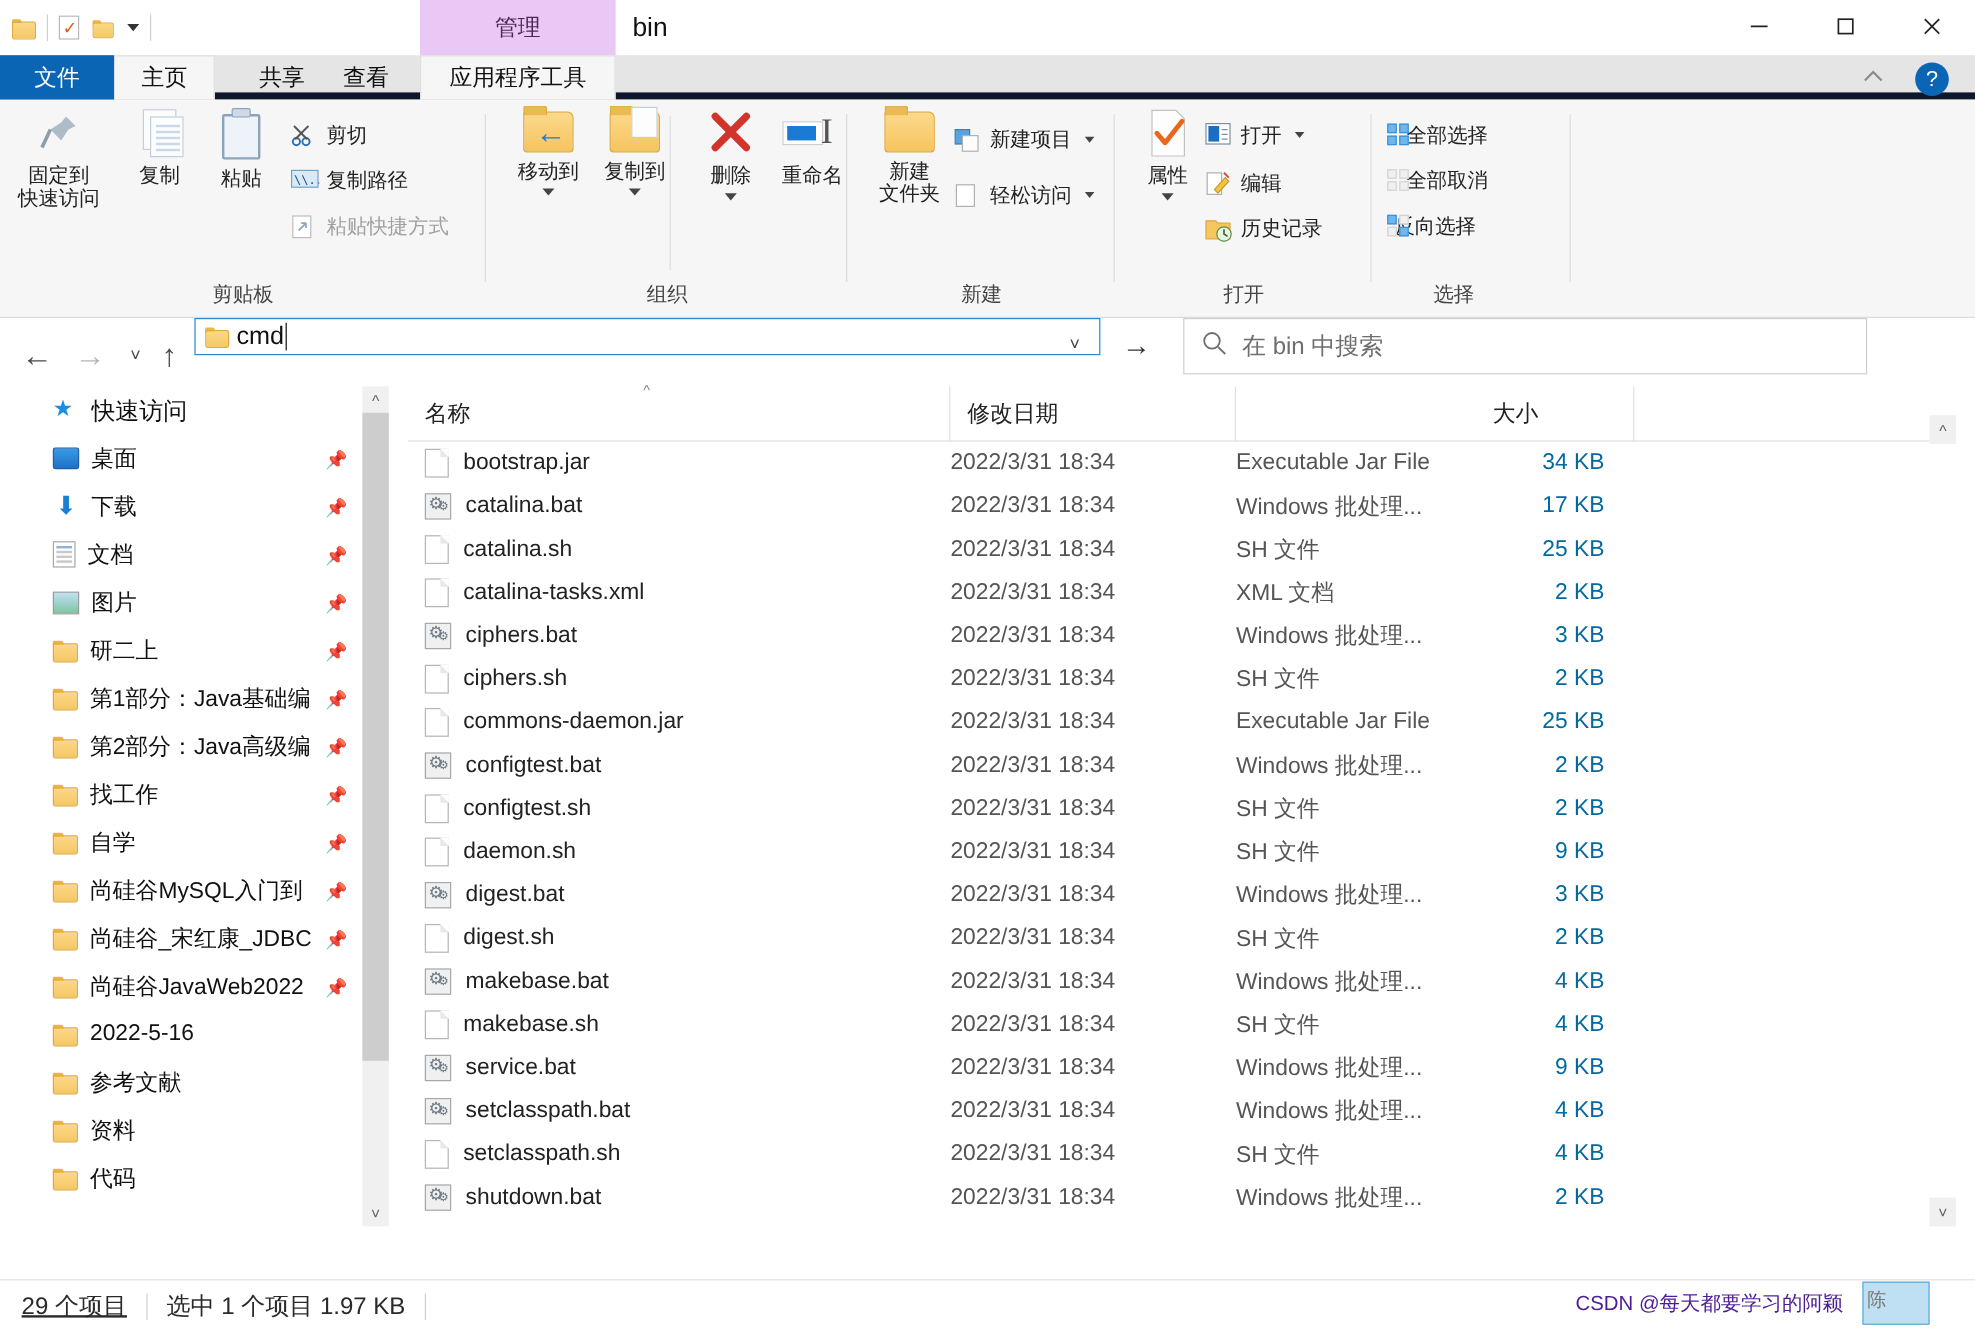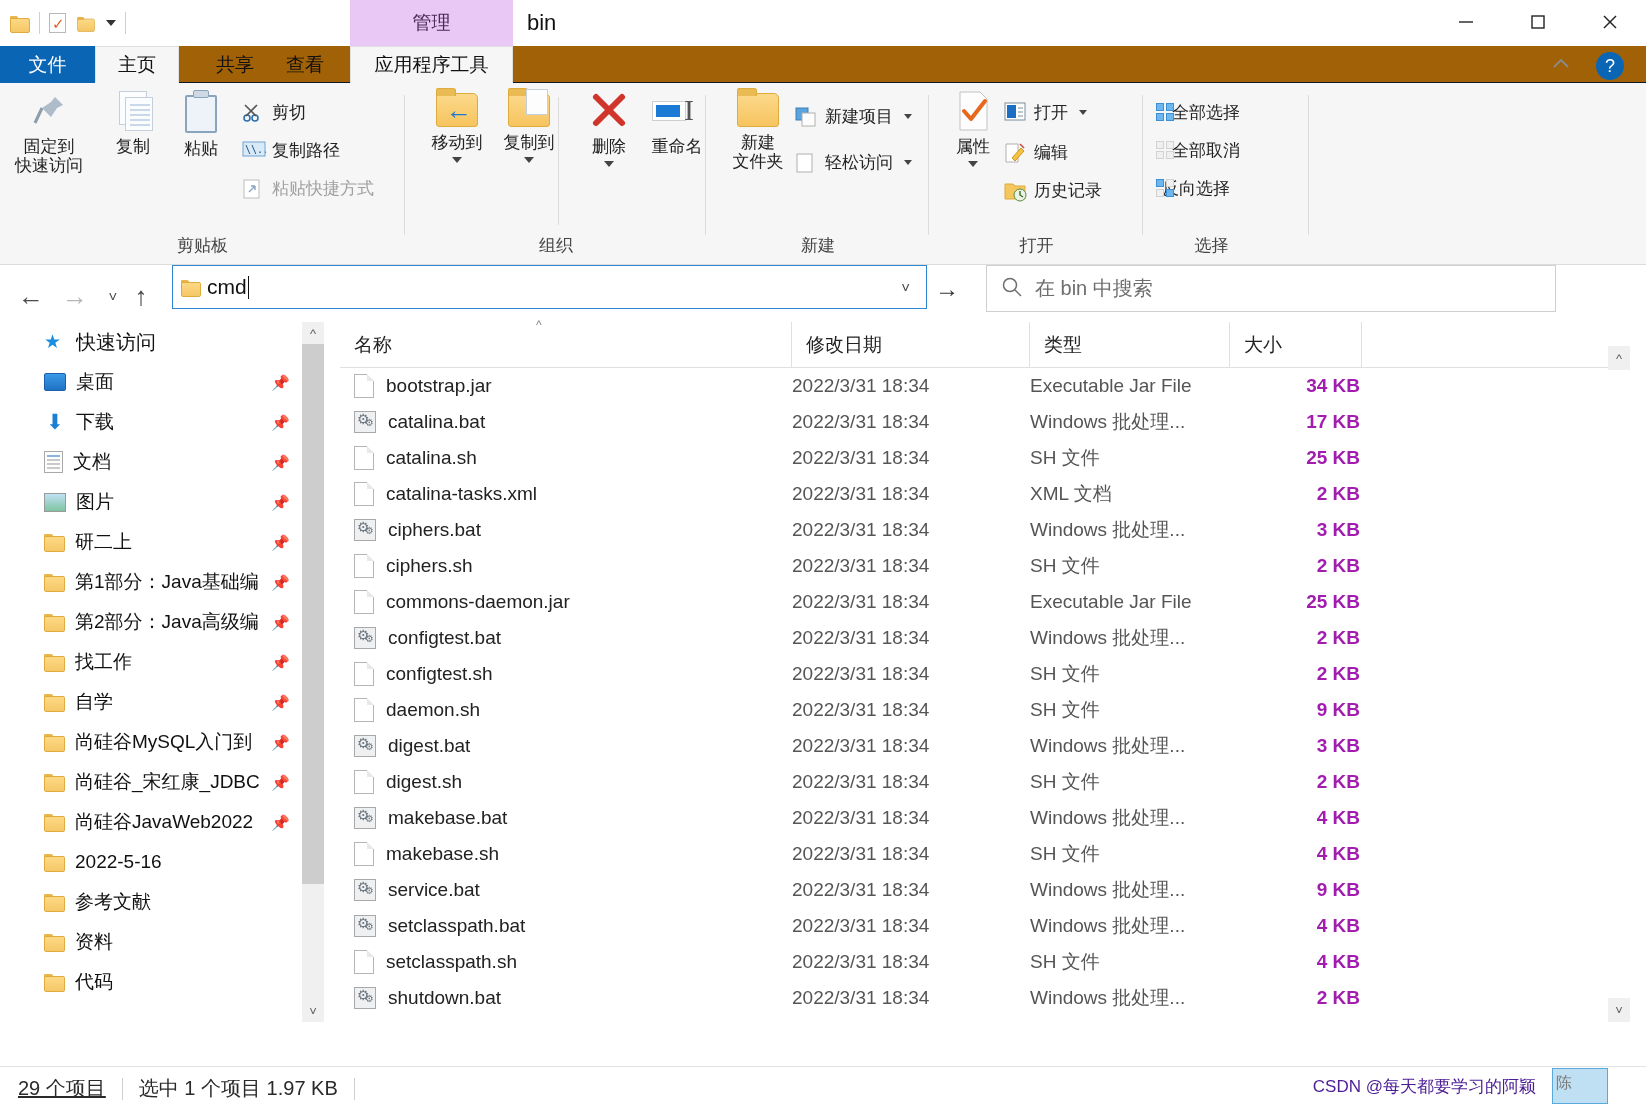--- a/index.html
+++ b/index.html
@@ -43,21 +43,21 @@
     background:#eac8f5; color:#4a2a55; font-size:19px;
     display:flex; align-items:center; justify-content:center;
   }
   .win-title { position:absolute; left:527px; top:10px; font-size:22px; color:#111; }
 
   .wincontrols { position:absolute; right:0; top:0; display:flex; height:44px; }
   .wc { width:72px; height:44px; display:flex; align-items:center; justify-content:center; color:#222; }
   .wc svg { display:block; }
 
   
-  .tabs { position:relative; height:37px; border-bottom:1px solid #0f172a; background:#a16207; }
+  .tabs { position:relative; height:37px; border-bottom:6px solid #0f172a; background:#e5e5e5; }
   .tab {
     position:absolute; top:0; height:37px; display:flex; align-items:center; justify-content:center;
     font-size:19px; color:#111;
   }
   .tab.file { left:0; width:95px; background:#0b65b5; color:#fff; }
   .tab.home { left:95px; width:84px; background:#f6f6f6; border:1px solid #dfdfdf; border-bottom-color:#f6f6f6; }
   .tab.share { left:193px; width:84px; }
   .tab.view { left:263px; width:84px; }
   .tab.apptools { left:350px; width:163px; background:#f6f6f6; border:1px solid #dfdfdf; border-bottom-color:#f6f6f6; }
   .ribbon-collapse { position:absolute; right:72px; top:8px; color:#777; }
@@ -119,21 +119,21 @@
   .btn-arrow { width:0;height:0;border-left:5px solid transparent;border-right:5px solid transparent;border-top:6px solid #444; margin-top:1px;}
 
   
   .navbar { position:relative; height:62px; background:#fff; }
   .nav-btn { position:absolute; top:14px; width:34px; height:34px; display:flex; align-items:center; justify-content:center; font-size:26px; color:#4a4a4a; }
   .nav-back { left:14px; } .nav-fwd { left:58px; color:#b6b6b6; }
   .nav-recent { left:96px; font-size:15px; color:#4a4a4a; }
   .nav-up { left:124px; }
 
   .addrbox {
-    position:absolute; left:172px; top:265px; width:755px; height:44px;
+    position:absolute; left:162px; top:265px; width:755px; height:31px;
     border:1px solid #2f86d2; background:#fff; display:flex; align-items:center; padding:0 8px;
   }
   .addr-text { font-size:21px; color:#111; margin-left:6px; }
   .addr-caret { display:inline-block; width:1px; height:23px; background:#111; margin-left:1px; }
   .addr-chev { position:absolute; right:16px; top:13px; color:#444; font-size:15px; }
   .go-btn { position:absolute; left:930px; top:272px; width:34px; height:34px; display:flex; align-items:center; justify-content:center; font-size:24px; color:#333; }
 
   .searchbox {
     position:absolute; left:986px; top:265px; width:570px; height:47px;
     border:1px solid #cfcfcf; background:#fff; display:flex; align-items:center; gap:12px; padding:0 14px;
@@ -168,21 +168,21 @@
   .filepane { position:absolute; left:340px; top:0; width:1290px; height:700px; background:#fff; }
   .colhead { position:relative; height:46px; border-bottom:1px solid #e0e0e0; }
   .colhead .ch { position:absolute; top:0; height:46px; display:flex; align-items:center; font-size:19px; color:#222; padding-left:14px; border-right:1px solid #e0e0e0;}
   .sort-ind { position:absolute; left:196px; top:-4px; color:#888; font-size:12px; }
 
   .rows { position:absolute; top:46px; left:0; right:0; bottom:0; overflow:hidden; }
   .row { position:relative; height:36px; display:flex; align-items:center; font-size:19px; color:#222; }
   .cell-name { position:absolute; left:14px; display:flex; align-items:center; gap:12px; }
   .cell-date { position:absolute; left:452px; color:#555; }
   .cell-type { position:absolute; left:690px; color:#555; }
-  .cell-size { position:absolute; left:930px; width:90px; text-align:right; color:#a21caf;font-weight:bold; }
+  .cell-size { position:absolute; left:907px; width:90px; text-align:right; color:#0369a1; }
 
   .ft-doc { width:20px; height:24px; background:#fff; border:1px solid #b5b5b5; position:relative; }
   .ft-doc::after { content:""; position:absolute; right:-1px; top:-1px; border-width:0 7px 7px 0; border-style:solid; border-color:#e8e8e8 #fff; }
   .ft-bat { width:22px; height:22px; background:#eef0f2; border:1px solid #a8a8a8; position:relative; }
   .ft-bat::before { content:"\2699"; position:absolute; left:2px; top:-1px; font-size:14px; color:#6f7880; }
   .ft-bat::after { content:"\2699"; position:absolute; left:10px; top:5px; font-size:10px; color:#6f7880; }
 
   .file-scroll { position:absolute; right:0; top:0; width:22px; height:700px; background:#fff; }
   .file-scroll .up, .file-scroll .down { position:absolute; left:0; width:22px; height:24px; display:flex; align-items:center; justify-content:center; color:#606060; font-size:13px; background:#f0f0f0;}
   .file-scroll .up { top:24px; } .file-scroll .down { bottom:0; }
@@ -634,23 +634,20 @@
 
     <div class="filepane">
       <div class="colhead">
         <div class="ch" style="left:0; width:452px;">
           <span>名称</span>
           <span class="sort-ind">^</span>
         </div>
         <div class="ch" style="left:452px; width:238px;">
           <span>修改日期</span>
         </div>
-        <div class="ch" style="left:690px; width:200px;">
-          <span>类型</span>
-        </div>
         <div class="ch" style="left:890px; width:132px;">
           <span>大小</span>
         </div>
       </div>
 
       <div class="rows" id="file-rows">
           <div class="row">
             <div class="cell-name">
               <span class="ft-doc"></span>
               <span>bootstrap.jar</span>

